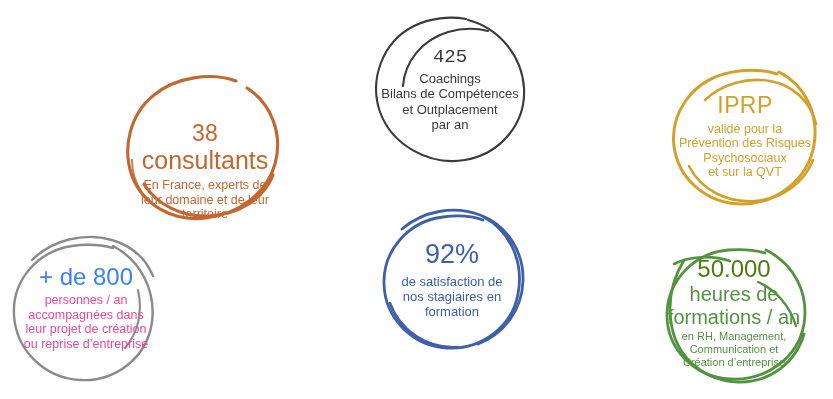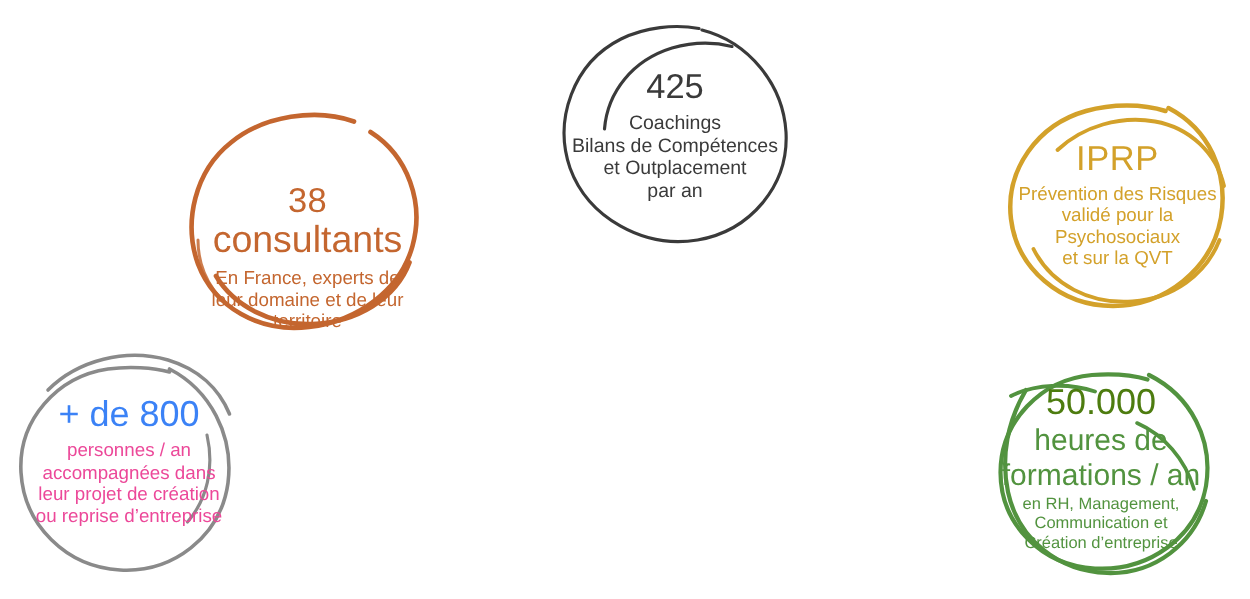--- a/index.html
+++ b/index.html
@@ -62,21 +62,21 @@
   }
 
   
   #bubble-consultants { left: 126px; top: 72px; width: 158px; height: 152px; }
   #bubble-consultants .headline { font-size: 23px; color: #C4662F; letter-spacing: .2px; margin-top: 46px; }
   #bubble-consultants .headline-2 { font-size: 25px; color: #C4662F; margin-top: -1px; }
   #bubble-consultants .subline { font-size: 12.5px; color: #C4662F; }
 
   
   #bubble-coachings { left: 372px; top: 14px; width: 156px; height: 150px; }
-  #bubble-coachings .headline { font-size: 23px; color: #3a3a3a; }
+  #bubble-coachings .headline { font-size: 19px; color: #3a3a3a; font-family: Liberation Mono, monospace; }
   #bubble-coachings .subline { font-size: 13px; color: #3a3a3a; }
 
   
   #bubble-iprp { left: 669px; top: 62px; width: 152px; height: 148px; }
   #bubble-iprp .headline { font-size: 23px; color: #D3A12A; letter-spacing: .4px; }
   #bubble-iprp .subline { font-size: 12.5px; color: #D3A12A; }
 
   
   #bubble-personnes { left: 10px; top: 228px; width: 152px; height: 158px; }
   #bubble-personnes .headline { font-size: 24px; color: #3b82f6; }
@@ -134,22 +134,22 @@
 
   <div class="stat-bubble" id="bubble-iprp">
     <svg class="ring" viewBox="0 0 152 148">
       <path d="M110 10 C137 24 150 53 145 83 C139 117 108 142 73 142 C38 142 9 117 5 84 C1 51 23 21 55 12 C72 7 93 7 108 12" fill="none" stroke="#D3A12A" stroke-width="3" stroke-linecap="round"></path>
       <path d="M36 38 C53 22 78 15 101 19 C124 23 142 40 147 62" fill="none" stroke="#D3A12A" stroke-width="2.6" stroke-linecap="round"></path>
       <path d="M20 104 C32 128 58 141 86 139 C113 137 135 121 144 98" fill="none" stroke="#D3A12A" stroke-width="2.6" stroke-linecap="round"></path>
     </svg>
     <div class="bubble-text">
       <span class="headline">IPRP</span>
       <div class="sub-wrap">
+        <span class="subline">validé pour la</span>
         <span class="subline">Prévention des Risques</span>
-        <span class="subline">validé pour la</span>
         <span class="subline">Psychosociaux</span>
         <span class="subline">et sur la QVT</span>
       </div>
     </div>
   </div>
 
   <div class="stat-bubble" id="bubble-personnes">
     <svg class="ring" viewBox="0 0 152 158">
       <path d="M103 18 C130 32 146 62 142 94 C137 130 105 154 70 152 C34 150 6 122 4 87 C2 52 28 23 62 18 C76 16 92 17 103 20" fill="none" stroke="#8a8a8a" stroke-width="2.4" stroke-linecap="round"></path>
       <path d="M22 32 C42 12 74 4 102 12 C122 18 136 31 143 48" fill="none" stroke="#8a8a8a" stroke-width="2.4" stroke-linecap="round"></path>
@@ -159,20 +159,35 @@
       <span class="headline">+ de 800</span>
       <div class="sub-wrap">
         <span class="subline">personnes / an</span>
         <span class="subline">accompagnées dans</span>
         <span class="subline">leur projet de création</span>
         <span class="subline">ou reprise d’entreprise</span>
       </div>
     </div>
   </div>
 
+  <div class="stat-bubble" id="bubble-satisfaction">
+    <svg class="ring" viewBox="0 0 152 152">
+      <path d="M108 14 C135 29 148 60 142 91 C136 124 105 147 71 145 C36 143 9 115 8 81 C7 47 33 18 67 14 C82 12 96 13 107 17" fill="none" stroke="#3D60A8" stroke-width="2.8" stroke-linecap="round"></path>
+      <path d="M26 26 C47 8 78 2 104 12 C131 22 148 49 147 78 C146 107 128 131 102 141" fill="none" stroke="#3D60A8" stroke-width="2.8" stroke-linecap="round"></path>
+      <path d="M14 100 C24 128 52 146 82 144" fill="none" stroke="#3D60A8" stroke-width="2.4" stroke-linecap="round"></path>
+    </svg>
+    <div class="bubble-text">
+      <span class="headline">92%</span>
+      <div class="sub-wrap">
+        <span class="subline">de satisfaction de</span>
+        <span class="subline">nos stagiaires en</span>
+        <span class="subline">formation</span>
+      </div>
+    </div>
+  </div>
 
   <div class="stat-bubble" id="bubble-formations">
     <svg class="ring" viewBox="0 0 160 148">
       <path d="M112 12 C140 26 155 55 150 86 C144 120 112 143 76 141 C40 139 13 111 13 77 C13 43 40 15 74 12 C88 11 101 12 111 15" fill="none" stroke="#52933F" stroke-width="2.8" stroke-linecap="round"></path>
       <path d="M30 22 C18 42 13 66 18 90 C25 122 52 143 84 144 C116 145 142 124 150 96" fill="none" stroke="#52933F" stroke-width="2.8" stroke-linecap="round"></path>
       <path d="M20 26 C36 18 58 17 76 23" fill="none" stroke="#52933F" stroke-width="2.6" stroke-linecap="round"></path>
       <path d="M104 44 C122 52 136 68 142 88" fill="none" stroke="#52933F" stroke-width="2.4" stroke-linecap="round"></path>
     </svg>
     <div class="bubble-text">
       <span class="headline">50.000</span>

